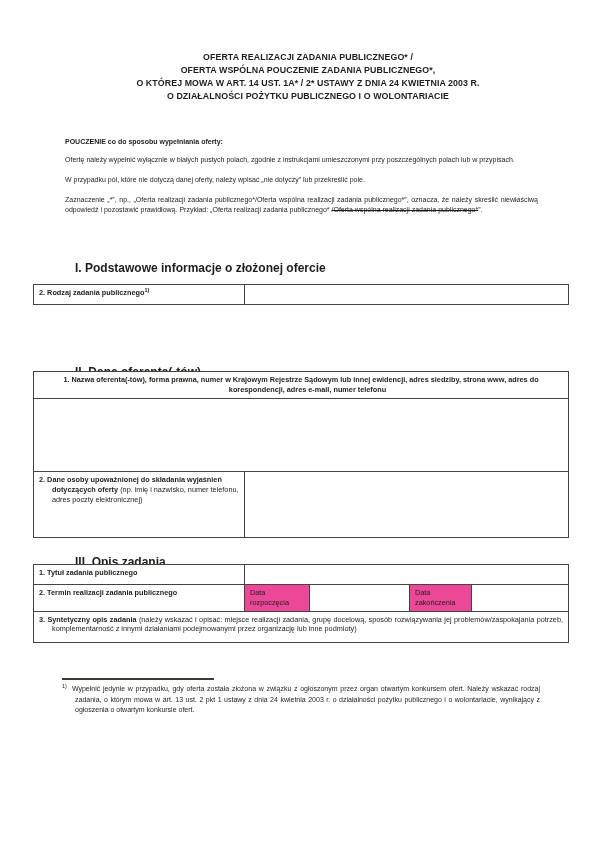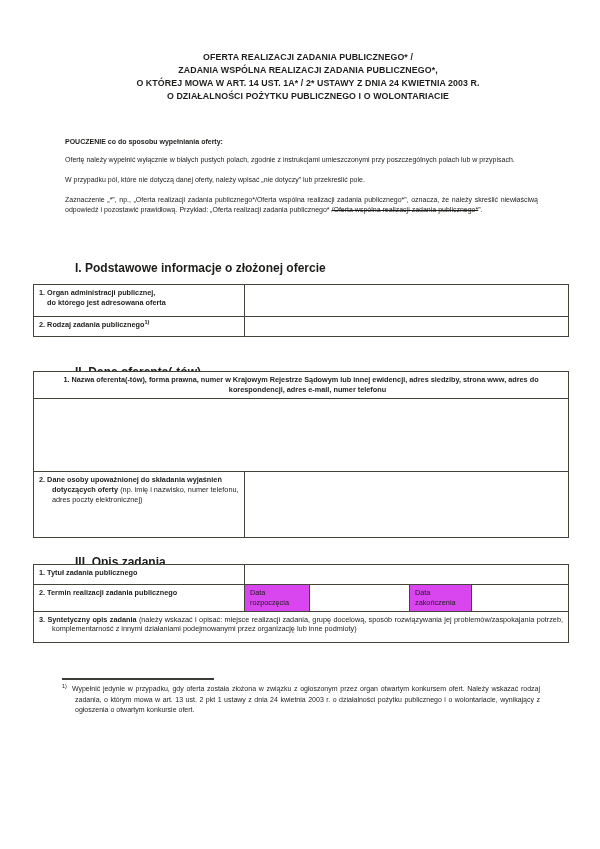--- a/index.html
+++ b/index.html
@@ -76,21 +76,21 @@
 
   #table2 { top: 371px; }
   #table2 .r1 { height: 27px; text-align: center; }
   #table2 .r2 { height: 73px; }
   #table2 .r3 { height: 66px; }
 
   #table3 { top: 564px; }
   #table3 .r1 { height: 20px; }
   #table3 .r2 { height: 24px; }
   #table3 .r3 { height: 31px; margin-left: 18px; }
-  #table3 td.date-lbl { background: #d946ef; font-weight: normal; }
+  #table3 td.date-lbl { background: #ec4899; font-weight: normal; }
   #table3 .r3 td { text-align: justify; }
 
   
   .footnote-rule {
     position: absolute;
     top: 678px; left: 62px;
     width: 152px; height: 2px;
     background: #3d3b36;
   }
   .footnote {
@@ -104,47 +104,40 @@
   }
   .footnote sup { font-size: 5.5px; vertical-align: super; line-height: 0; margin-right: 5px; }
 </style>
 </head>
 <body>
 
 <div class="page">
 
   <div class="title-block">
     <div>OFERTA REALIZACJI ZADANIA PUBLICZNEGO* /</div>
-    <div>ZADANIA WSPÓLNA REALIZACJI ZADANIA PUBLICZNEGO*,</div>
+    <div>OFERTA WSPÓLNA POUCZENIE ZADANIA PUBLICZNEGO*,</div>
     <div>O KTÓREJ MOWA W ART. 14 UST. 1A* / 2* USTAWY Z DNIA 24 KWIETNIA 2003 R.</div>
     <div>O DZIAŁALNOŚCI POŻYTKU PUBLICZNEGO I O WOLONTARIACIE</div>
   </div>
 
   <div class="instructions">
     <div class="ins-heading">POUCZENIE co do sposobu wypełniania oferty:</div>
     <p>Ofertę należy wypełnić wyłącznie w białych pustych polach, zgodnie z instrukcjami umieszczonymi przy poszczególnych polach lub w przypisach.</p>
     <p>W przypadku pól, które nie dotyczą danej oferty, należy wpisać „nie dotyczy” lub przekreślić pole.</p>
     <p><span>Zaznaczenie „*”, np., „Oferta realizacji zadania publicznego*/Oferta wspólna realizacji zadania publicznego*”, oznacza, że należy skreślić niewłaściwą odpowiedź i pozostawić prawidłową. Przykład: „Oferta realizacji zadania publicznego* </span><span class="struck">/Oferta wspólna realizacji zadania publicznego*</span><span>”.</span></p>
   </div>
 
   <div class="section-heading sec1-h">I. Podstawowe informacje o złożonej ofercie</div>
 
   <table class="form" id="table1">
     <colgroup>
         <col style="width:211px">
         <col style="width:324px">
       </colgroup>
     <tbody>
-        <tr class="r1">
-      <td class="lbl">
-        <div>1. Organ administracji publicznej,</div>
-        <div class="indent2">do którego jest adresowana oferta</div>
-      </td>
-      <td></td>
-    </tr>
     <tr class="r2">
       <td class="lbl"><span>2. Rodzaj zadania publicznego</span><sup class="fn">1)</sup></td>
       <td></td>
     </tr>
   </tbody>
     </table>
 
   <div class="section-heading sec2-h">II. Dane oferenta(-tów)</div>
 
   <table class="form" id="table2">

